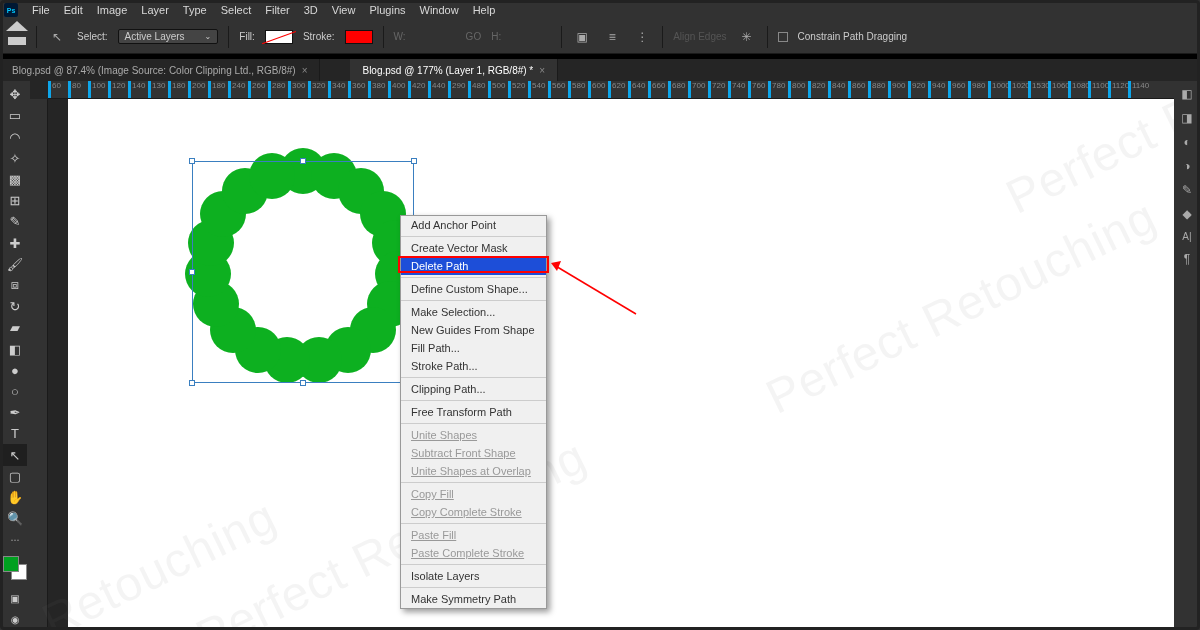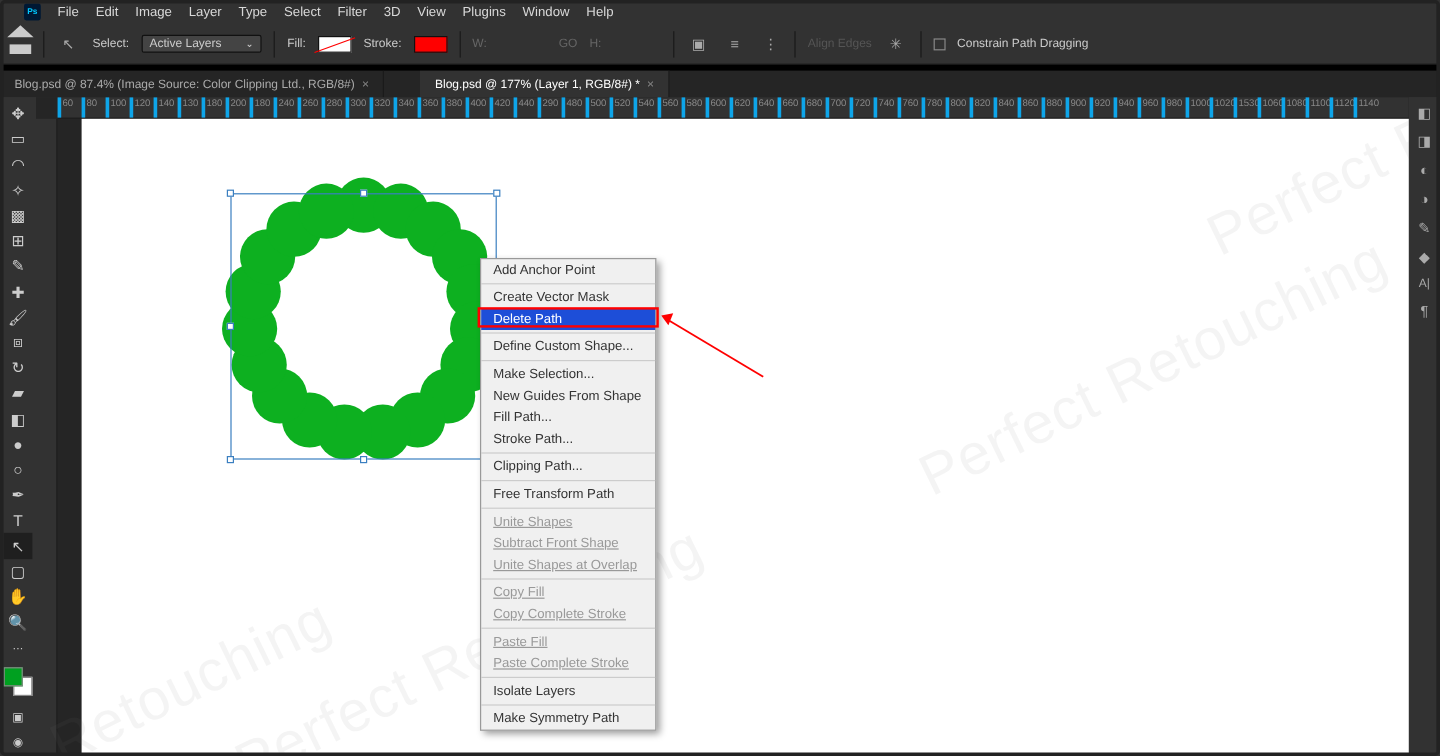--- a/index.html
+++ b/index.html
@@ -1,19 +1,19 @@
 <!DOCTYPE html>
 <html><head>
 <meta charset="utf-8">
 <style>
 * { margin: 0; padding: 0; box-sizing: border-box; font-family: "Segoe UI", Tahoma, sans-serif; user-select: none; }
 body { background: #000; width: 1200px; height: 630px; overflow: hidden; position: relative; }
 .container { position: relative; width: 1200px; height: 630px; background: #323232; }
 
-.menubar { height: 20px; background: #323232; display: flex; align-items: center; font-size: 11px; color: #d8d8d8; padding-left: 20px; gap: 1px; }
+.menubar { height: 20px; background: #323232; display: flex; align-items: center; font-size: 11px; color: #d8d8d8; padding-left: 4px; gap: 1px; }
 .ps-icon { width: 14px; height: 14px; background: #001833; color: #00c8ff; font-size: 7px; font-weight: bold; display:flex; align-items:center; justify-content:center; border-radius:2px; margin-right: 6px; }
 .menubar span { padding: 2px 7px; cursor: default; }
 
 .optbar { height: 34px; background: #323232; border-bottom: 1px solid #1a1a1a; display: flex; align-items: center; font-size: 10px; color: #ccc; padding-left: 8px; gap: 10px; }
 .home { width: 18px; height: 16px; border-bottom: 8px solid #ccc; position: relative; }
 .home:before { content:''; position:absolute; top:-8px; left:-2px; border-left:11px solid transparent; border-right:11px solid transparent; border-bottom:10px solid #ccc; }
 .sel-pill { background:#444; border:1px solid #111; border-radius:2px; padding:1px 6px; display:flex; align-items:center; gap:20px; font-size:10px;}
 .sel-pill:after{content:'⌄'; font-size:8px;}
 .swatch { width:28px; height:14px; border:1px solid #111; position:relative;}
 .swatch.nostroke:after { content:''; position:absolute; width:140%; height:1px; background:red; top:50%; left:-20%; transform:rotate(-20deg);}

